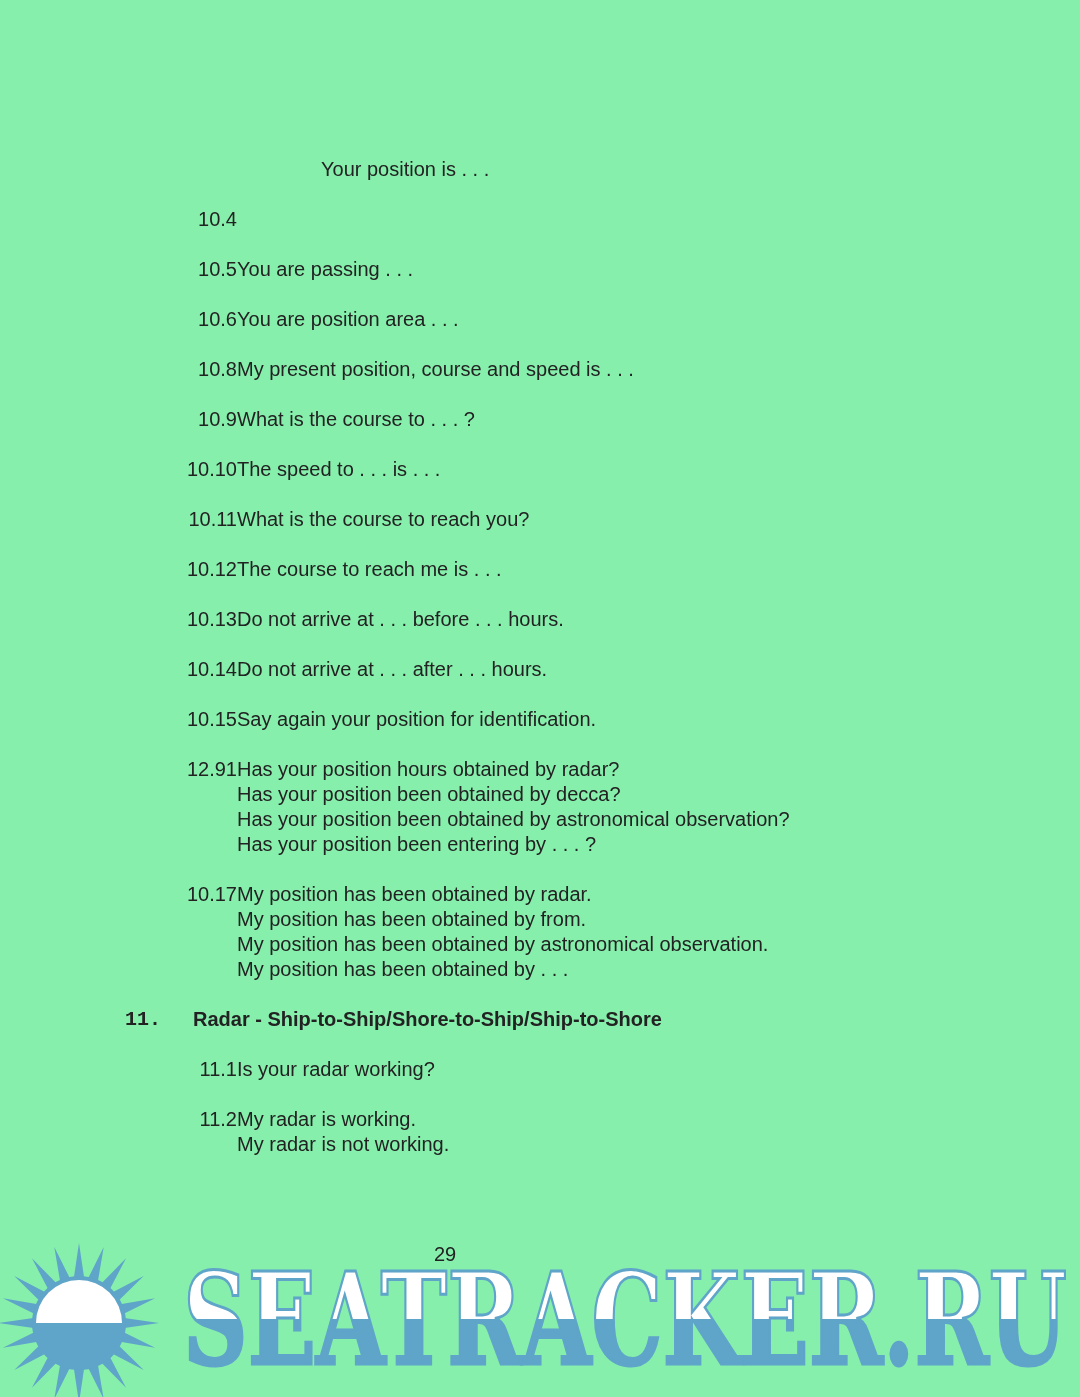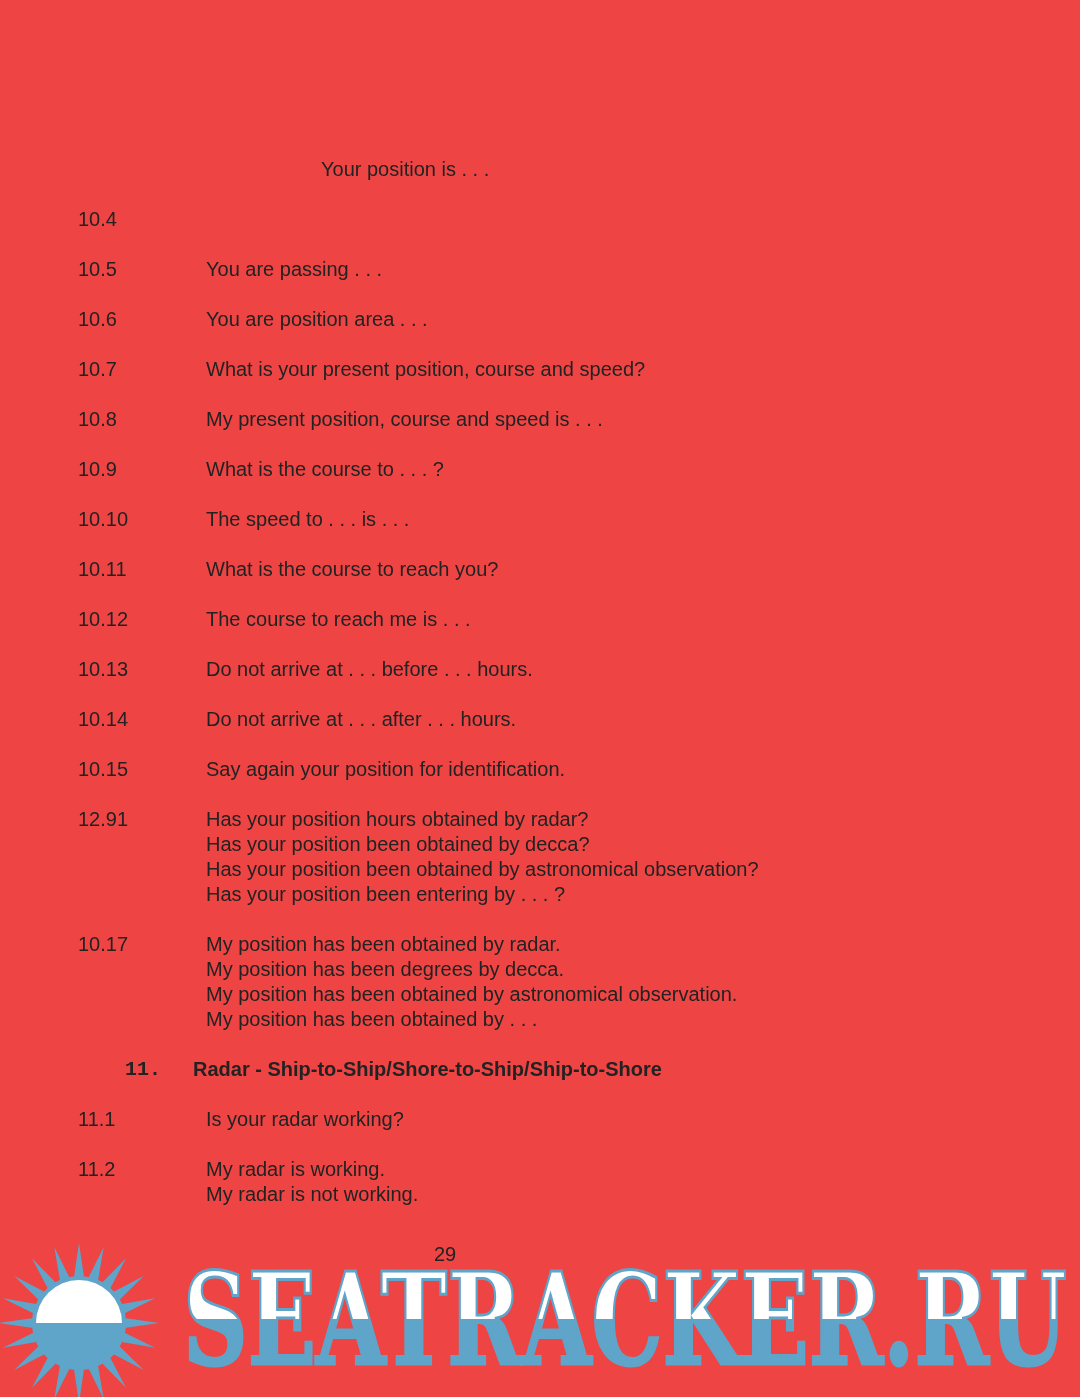--- a/index.html
+++ b/index.html
@@ -1,40 +1,41 @@
 <!DOCTYPE html>
 <html><head>
 <meta charset="utf-8">
 <style>
   html, body { margin: 0; padding: 0; background: #ffffff; }
   .page {
     position: relative;
     width: 1080px;
     height: 1397px;
-    background: #ef4444;
+    background: #86efac;
     overflow: hidden;
     font-family: "Liberation Sans", sans-serif;
     font-size: 20px;
     color: #222222;
   }
   .content {
     position: absolute;
     top: 157px;
     left: 0;
     width: 1080px;
   }
   .row {
     display: flex;
     margin-bottom: 25px;
     line-height: 25px;
   }
   .row .num {
     flex: none;
     width: 128px;
-    margin-left: 78px;
+    margin-left: 109px;
+    text-align: right;
   }
   .row .lines { flex: 1; }
   .cont-row { margin-left: 321px; }
   .section-header {
     display: flex;
     font-weight: bold;
     margin: 4px 0 25px 0;
     line-height: 25px;
   }
   .section-header .sec-num {
@@ -89,26 +90,20 @@
           </div>
   </div>
 
   <div class="row">
     <span class="num">10.6</span>
     <div class="lines">
             <div>You are position area . . .</div>
           </div>
   </div>
 
-  <div class="row">
-    <span class="num">10.7</span>
-    <div class="lines">
-            <div>What is your present position, course and speed?</div>
-          </div>
-  </div>
 
   <div class="row">
     <span class="num">10.8</span>
     <div class="lines">
             <div>My present position, course and speed is . . .</div>
           </div>
   </div>
 
   <div class="row">
     <span class="num">10.9</span>
@@ -166,21 +161,21 @@
             <div>Has your position been obtained by decca?</div>
             <div>Has your position been obtained by astronomical observation?</div>
             <div>Has your position been entering by . . . ?</div>
           </div>
   </div>
 
   <div class="row">
     <span class="num">10.17</span>
     <div class="lines">
             <div>My position has been obtained by radar.</div>
-            <div>My position has been degrees by decca.</div>
+            <div>My position has been obtained by from.</div>
             <div>My position has been obtained by astronomical observation.</div>
             <div>My position has been obtained by . . .</div>
           </div>
   </div>
 </div>
 
     <div class="section-header">
       <span class="sec-num">11.</span>
       <span>Radar - Ship-to-Ship/Shore-to-Ship/Ship-to-Shore</span>
     </div>

